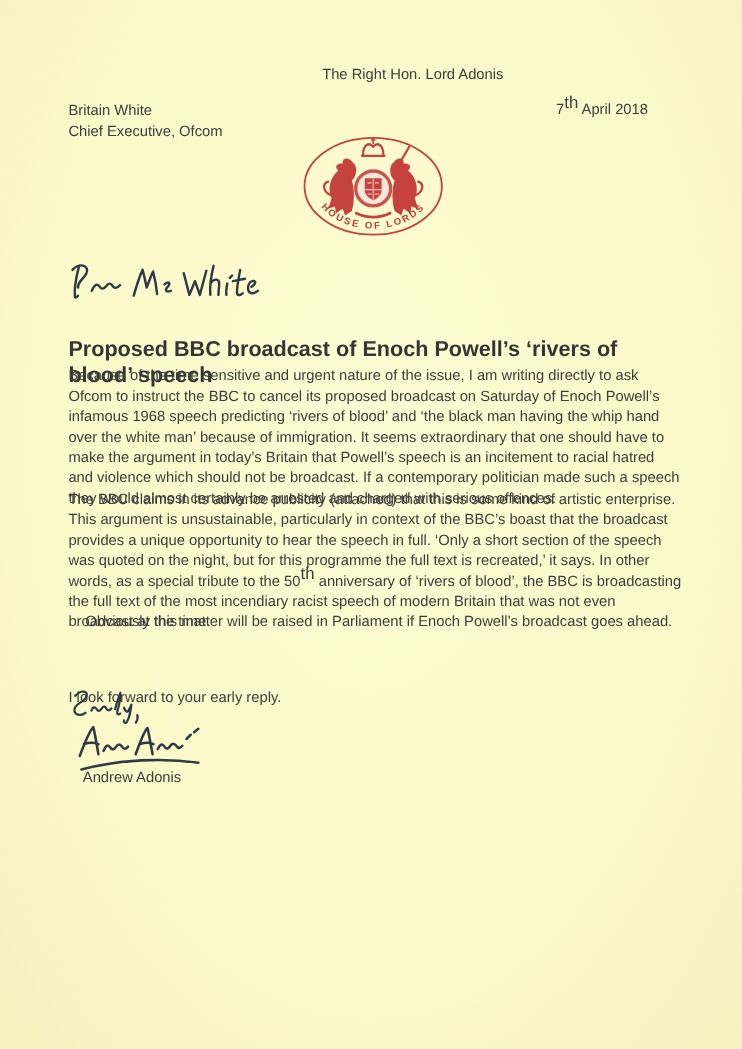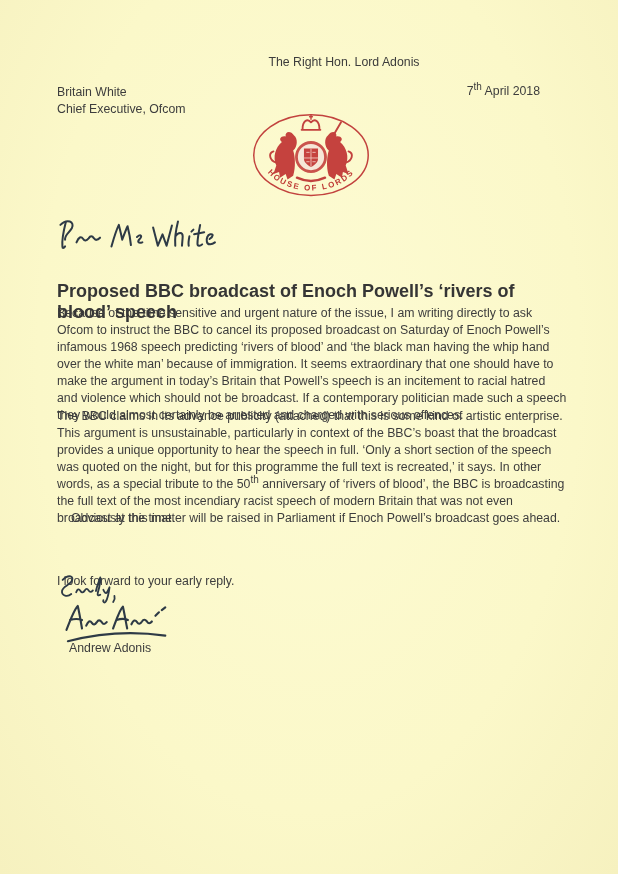--- a/index.html
+++ b/index.html
@@ -18,21 +18,21 @@
     text-align:center; font-size:12.3px; color:#3c3c3c;padding-left:35px;
   }
   .addressee {
     position:absolute; top:84px; left:57px;
     font-size:12.3px; line-height:16.5px;
   }
   .date {
     position:absolute; top:84px; right:78px;
     font-size:12.3px;
   }
-  sup { font-size:10px; line-height:0; vertical-align:super; }
+  sup { font-size:14px; line-height:0; vertical-align:super; }
   .crest {
     position:absolute; top:112px; left:50%; margin-left:-59px;
     width:122px; height:88px;
   }
   .hand { position:absolute; }
   .hand svg { display:block; width:100%; height:100%; }
   .salutation { top:215px; left:55px; width:168px; height:44px; }
   .subject {
     position:absolute; top:281px; left:57px; width:512px;
     font-weight:bold; font-size:18px; color:#353535;

